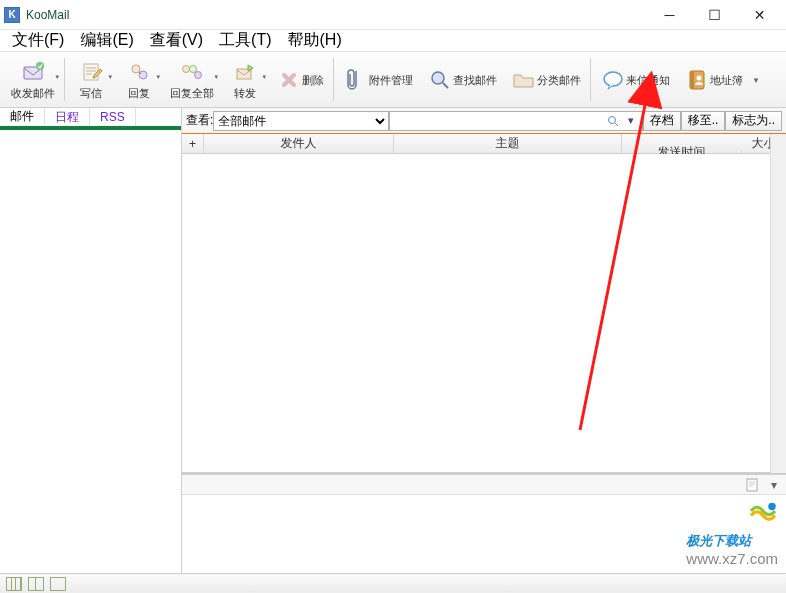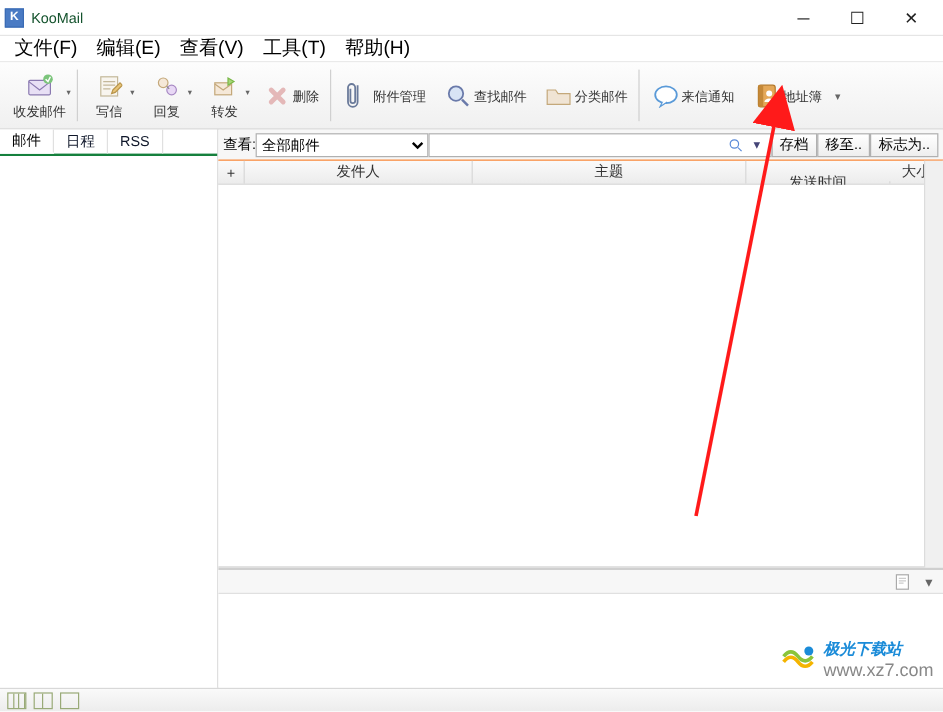--- a/index.html
+++ b/index.html
@@ -22,32 +22,32 @@
 .tbtn .ticon { width: 26px; height: 26px; display: flex; align-items: center; justify-content: center; }
 .tbtn .tlabel { color: #333; margin-top: 1px; }
 .tbtn.has-drop { flex-direction: column; position: relative; }
 .tbtn.has-drop .drop-tri { position: absolute; right: 2px; top: 18px; font-size: 7px; color: #666; }
 .divider { width: 1px; background: #d0d0d0; margin: 4px 2px; }
 .tool-expand { display:flex; align-items:center; justify-content:center; width:12px; font-size:9px; color:#666; cursor:pointer; }
 
 
 .main { display: flex; height: calc(593px - 30px - 22px - 56px - 20px); }
 .sidebar { width: 182px; border-right: 1px solid #cfcfcf; display: flex; flex-direction: column; }
-.sidetabs { height: 22px; display: flex; border-bottom: 2px solid #15803d; background:#fff; }
+.sidetabs { height: 22px; display: flex; border-bottom: 4px solid #15803d; background:#fff; }
 .sidetab { padding: 2px 10px; font-size: 12px; border-right: 1px solid #e0e0e0; cursor: pointer; display:flex; align-items:center; }
 .sidetab.active { background: #fff; border-bottom: 2px solid #fff; }
-.sidetab:not(.active){ color:#0f172a; }
+.sidetab:not(.active){ color:#6d28d9; }
 .sidebody { flex:1; background:#fff; }
 
 
 .content { flex: 1; display: flex; flex-direction: column; }
 .filterbar { height: 26px; border-bottom: 1px solid #f97316; display: flex; align-items: center; padding: 0 4px; gap: 0; background:#f7f7f7; }
 .filterbar .lab { font-size: 12px; }
 .filterbar select { font-size: 12px; height: 20px; border: 1px solid #b0b0b0; background:#fff; }
-.filterbar .sel1 { width: 144px; }
+.filterbar .sel1 { width: 176px; }
 .filterbar .search { flex:1; height: 20px; border:1px solid #b0b0b0; background:#fff; display:flex; align-items:center; padding:0 2px; }
 .filterbar .search input { flex:1; border:none; outline:none; font-size:12px; background:transparent; }
 .filterbar .sbtn { width:18px; display:flex; align-items:center; justify-content:center; font-size:11px; color:#447; cursor:pointer; }
 .filterbar .abtn { height:20px; border:1px solid #b0b0b0; background:linear-gradient(#fff,#eee); font-size:12px; padding:0 6px; display:flex; align-items:center; cursor:pointer; }
 
 
 .listhdr { height: 20px; border-bottom: 1px solid #cfcfcf; display: flex; background: linear-gradient(#fafafa,#ececec); }
 .listhdr .col { border-right: 1px solid #d8d8d8; font-size: 12px; display:flex; align-items:center; justify-content:center; color:#333; }
 .col-plus { width: 22px; color:#556; font-size:12px; }
 .col-from { width: 190px; }
@@ -64,21 +64,21 @@
 
 
 .statusbar { height: 20px; border-top: 1px solid #cfcfcf; background: linear-gradient(#fafafa,#ececec); display:flex; align-items:center; padding: 0 6px; gap:6px; }
 .sicon { width:16px; height:14px; border:1px solid #9a7; display:flex; cursor:pointer; }
 .sicon.v1 div{width:33%;border-right:1px solid #9a7;}
 
 
 .arrow-svg { position:absolute; left:0; top:0; pointer-events:none; z-index:50; }
 
 
-.watermark { position:absolute; right:8px; bottom:26px; display:flex; align-items:flex-start; gap:6px; font-size:13px; color:#1a8bd8; font-style:italic; }
+.watermark { position:absolute; right:8px; bottom:26px; display:flex; align-items:flex-end; gap:6px; font-size:13px; color:#1a8bd8; font-style:italic;flex-direction:column; }
 .watermark .url { color:#888; font-style:normal; font-size:15px; display:block; }
 .wm-icon { width:30px; height:30px; }
 
 
 .vscroll { position:absolute; right:0; top:0; width:16px; bottom:0; background:#f0f0f0; border-left:1px solid #dcdcdc; }
 .list-wrap { position:relative; flex:1; display:flex; flex-direction:column; }
 </style>
 </head>
 <body>
 
@@ -127,20 +127,31 @@
   </div>
   <div class="tbtn has-drop">
     <div class="ticon">
       <svg width="22" height="22">
           <circle cx="8" cy="8" r="4" fill="#f5e8d8" stroke="#c4a87a"></circle>
           <circle cx="15" cy="14" r="4" fill="#e8d8f5" stroke="#a88ac4"></circle>
           <path d="M11 11l2 2" stroke="#888"></path>
         </svg>
     </div>
     <span class="tlabel">回复</span>
+    <span class="drop-tri">▾</span>
+  </div>
+  <div class="tbtn has-drop">
+    <div class="ticon">
+      <svg width="24" height="22">
+          <circle cx="6" cy="8" r="3.5" fill="#f5e8d8" stroke="#c4a87a"></circle>
+          <circle cx="13" cy="8" r="3.5" fill="#e8f5d8" stroke="#8ac47a"></circle>
+          <circle cx="18" cy="14" r="3.5" fill="#e8d8f5" stroke="#a88ac4"></circle>
+        </svg>
+    </div>
+    <span class="tlabel">回复全部</span>
     <span class="drop-tri">▾</span>
   </div>
   <div class="tbtn has-drop">
     <div class="ticon">
       <svg width="22" height="22">
           <rect x="3" y="8" width="14" height="10" fill="#f5e8d8" stroke="#c4a87a"></rect>
           <path d="M3 9l7 5 7-5" stroke="#c4a87a" fill="none"></path>
           <path d="M14 4l5 3-5 3V4z" fill="#a8d878" stroke="#7ab848"></path>
         </svg>
     </div>

